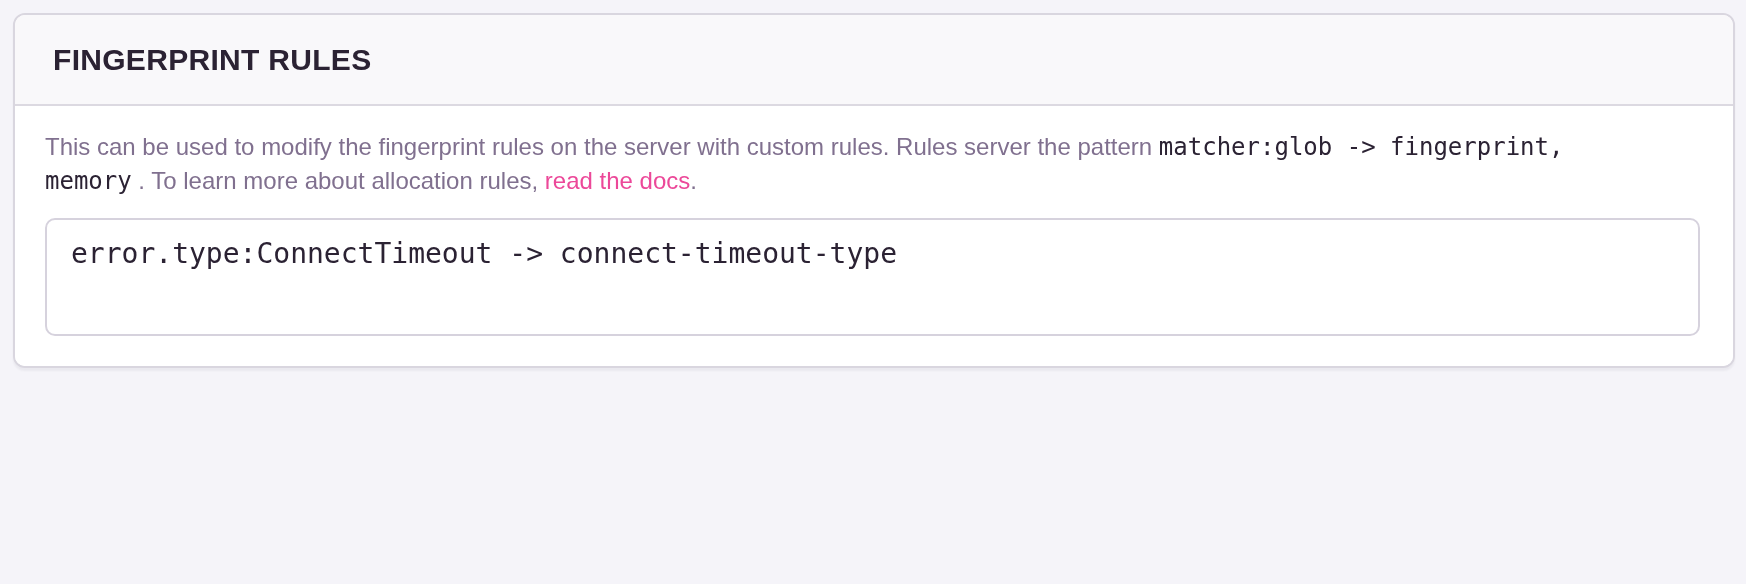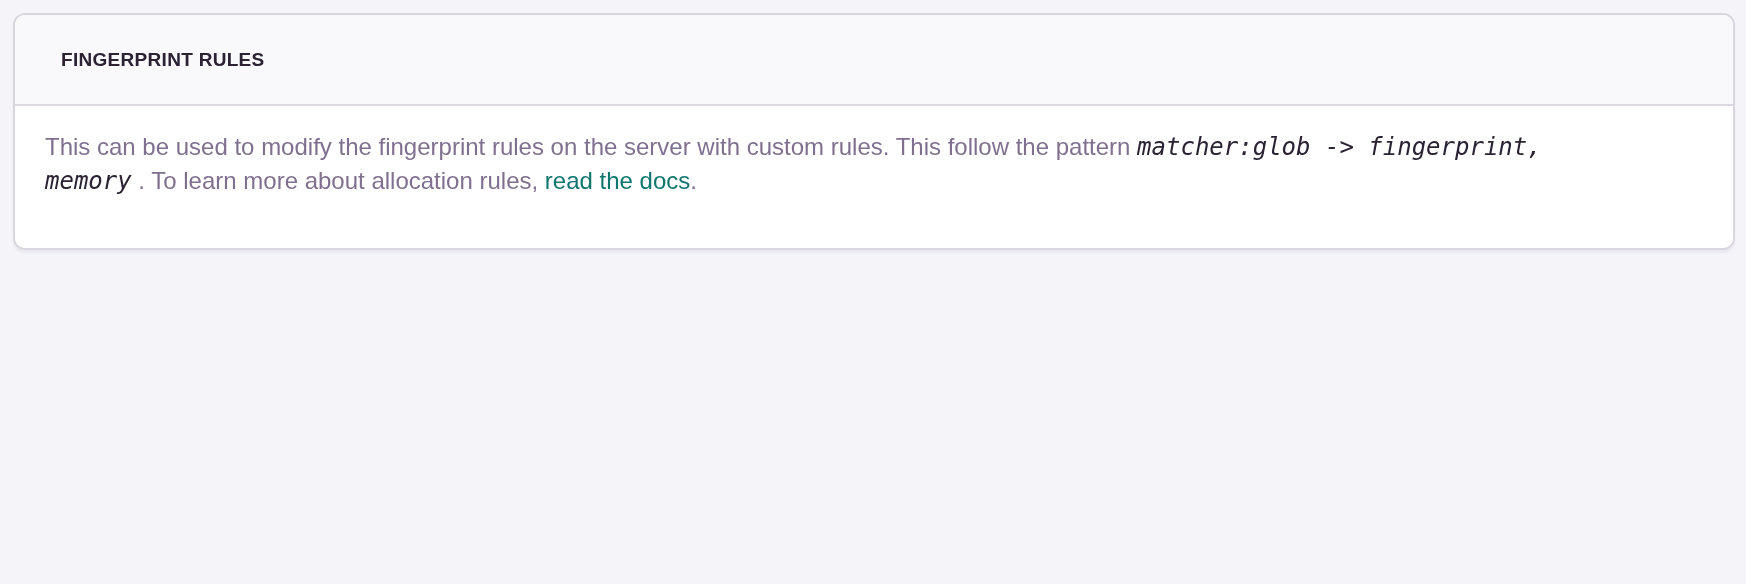--- a/index.html
+++ b/index.html
@@ -26,45 +26,44 @@
   }
   .panel-header {
     height: 91px;
     background: #f9f8fa;
     border-bottom: 2px solid #dcd9e1;
     display: flex;
     align-items: center;
     padding: 0 30px;
   }
   .panel-title {
-    margin: 16px;
-    font-size: 19px;
+    margin: 8px;
+    font-size: 30px;
     font-weight: bold;
     letter-spacing: 0.3px;
     color: #2b2233;
   }
   .panel-body {
     padding: 24px 33px 30px 30px;
     background: #ffffff;
   }
   .description {
     margin: 0 0 20px 0;
     font-size: 24px;
     line-height: 33px;
     color: #80708f;
     white-space: nowrap;
   }
   .inline-code {
     font-family: "DejaVu Sans Mono", "Liberation Mono", monospace;
     font-size: 24px;
     color: #2b2233;
-    font-style: italic;
   }
   .docs-link {
-    color: #0f766e;
+    color: #ec4899;
     text-decoration: none;
     cursor: pointer;
   }
   .code-example {
     margin: 0 72px 16px 0;
     padding: 20px;
     background: #f9f8fb;
     border-radius: 8px;
     font-family: "DejaVu Sans Mono", "Liberation Mono", monospace;
     font-size: 25px;
@@ -95,19 +94,20 @@
 
 <div class="page">
   <section class="panel">
 
     <header class="panel-header">
       <h2 class="panel-title">FINGERPRINT RULES</h2>
     </header>
 
     <div class="panel-body">
 
-      <p class="description"><span>This can be used to modify the fingerprint rules on the server with custom rules. This follow the pattern </span><code class="inline-code">matcher:glob -&gt; fingerprint,</code><br><code class="inline-code">memory</code><span> . To learn more about allocation rules, </span><a href="#" class="docs-link">read the docs</a><span>.</span></p>
+      <p class="description"><span>This can be used to modify the fingerprint rules on the server with custom rules. Rules server the pattern </span><code class="inline-code">matcher:glob -&gt; fingerprint,</code><br><code class="inline-code">memory</code><span> . To learn more about allocation rules, </span><a href="#" class="docs-link">read the docs</a><span>.</span></p>
 
 
+      <textarea class="rules-textarea" spellcheck="false" style="">error.type:ConnectTimeout -&gt; connect-timeout-type</textarea>
 
     </div>
   </section>
 </div>
 
 </body></html>

